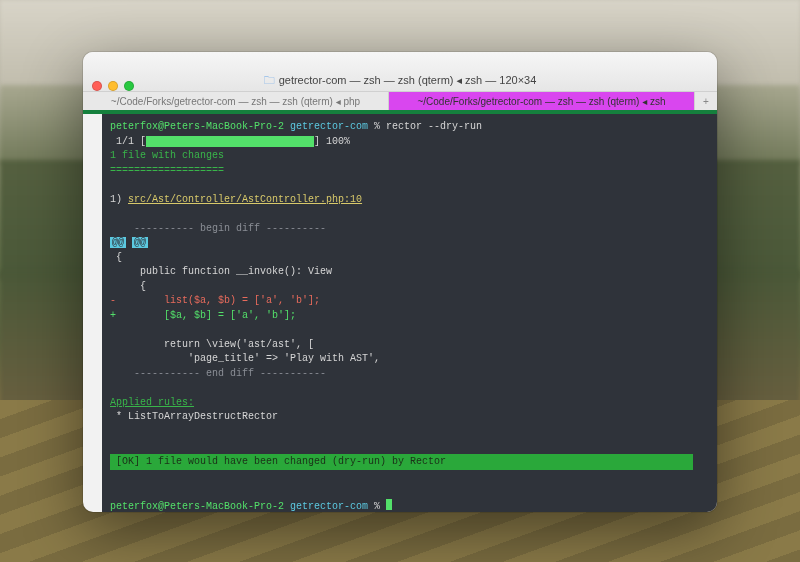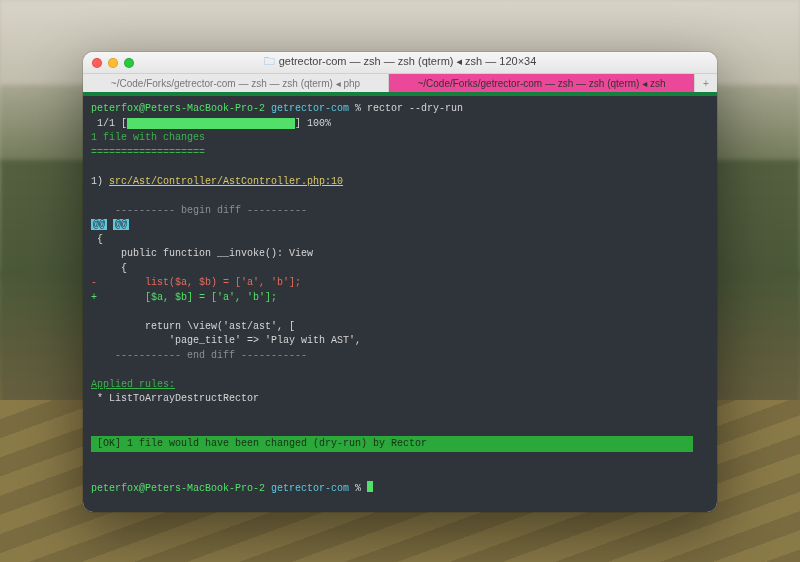--- a/index.html
+++ b/index.html
@@ -21,24 +21,24 @@
     position: absolute;
     top: 52px; left: 83px;
     width: 634px; height: 460px;
     background: #f2f2f2;
     border-radius: 10px;
     box-shadow: 0 18px 60px rgba(0,0,0,0.45), 0 0 0 1px rgba(0,0,0,0.1);
     overflow: hidden;
     display: flex; flex-direction: column;
   }
   .titlebar {
-    height: 22px;
+    height: 40px;
     background: linear-gradient(#f6f6f6, #e6e6e6);
     border-bottom: 1px solid #d0d0d0;
-    display: flex; align-items: center;
+    display: flex; align-items: flex-end;
     position: relative;
     font-size: 11px;
   }
   .traffic { display: flex; gap: 6px; margin-left: 9px;}
   .dot { width: 10px; height: 10px; border-radius: 50%; border: 0.5px solid rgba(0,0,0,0.15);}
   .dot.red { background: #ff5f57;}
   .dot.yellow { background: #ffbd2e;}
   .dot.green { background: #28c840;}
   .title-center { position: absolute; left: 0; right: 0; text-align: center; color: #444; font-size: 11px; pointer-events:none;}
   .title-center .folder { color: #6aa7e8; margin-right: 4px;}
@@ -50,32 +50,33 @@
     font-size: 10px;
     color: #777;
   }
   .tab {
     flex: 1;
     display: flex; align-items: center; justify-content: center;
     border-right: 1px solid #d0d0d0;
     padding: 0 6px;
     white-space: nowrap; overflow: hidden; text-overflow: ellipsis;
   }
-  .tab.active { background: #ec4899; color: #333; text-align: center;}
+  .tab.active { background: #d946ef; color: #333; text-align: center;}
   .newtab { width: 22px; display:flex; align-items:center; justify-content:center; color:#888;}
   .terminal {
     flex: 1;
     background: #2f333a;
     color: #cfd2d6;
     font-family: Menlo, Monaco, "Courier New", monospace;
     font-size: 10px;
     line-height: 1.45;
     padding: 6px 24px 10px 8px;
     overflow: hidden;
     white-space: pre;
+    margin-left: 19px;
   }
   .g { color: #53e06a; }
   .gd { color: #39b54a; }
   .c { color: #5cc9e0; }
   .y { color: #d8c96a; }
   .r { color: #e86b5c; }
   .w { color: #d6d6d6; }
   .dim { color: #8a8e95; }
   .u { text-decoration: underline; }
   .inv { background: #5cc9e0; color: #2f333a; padding: 0 2px;}

